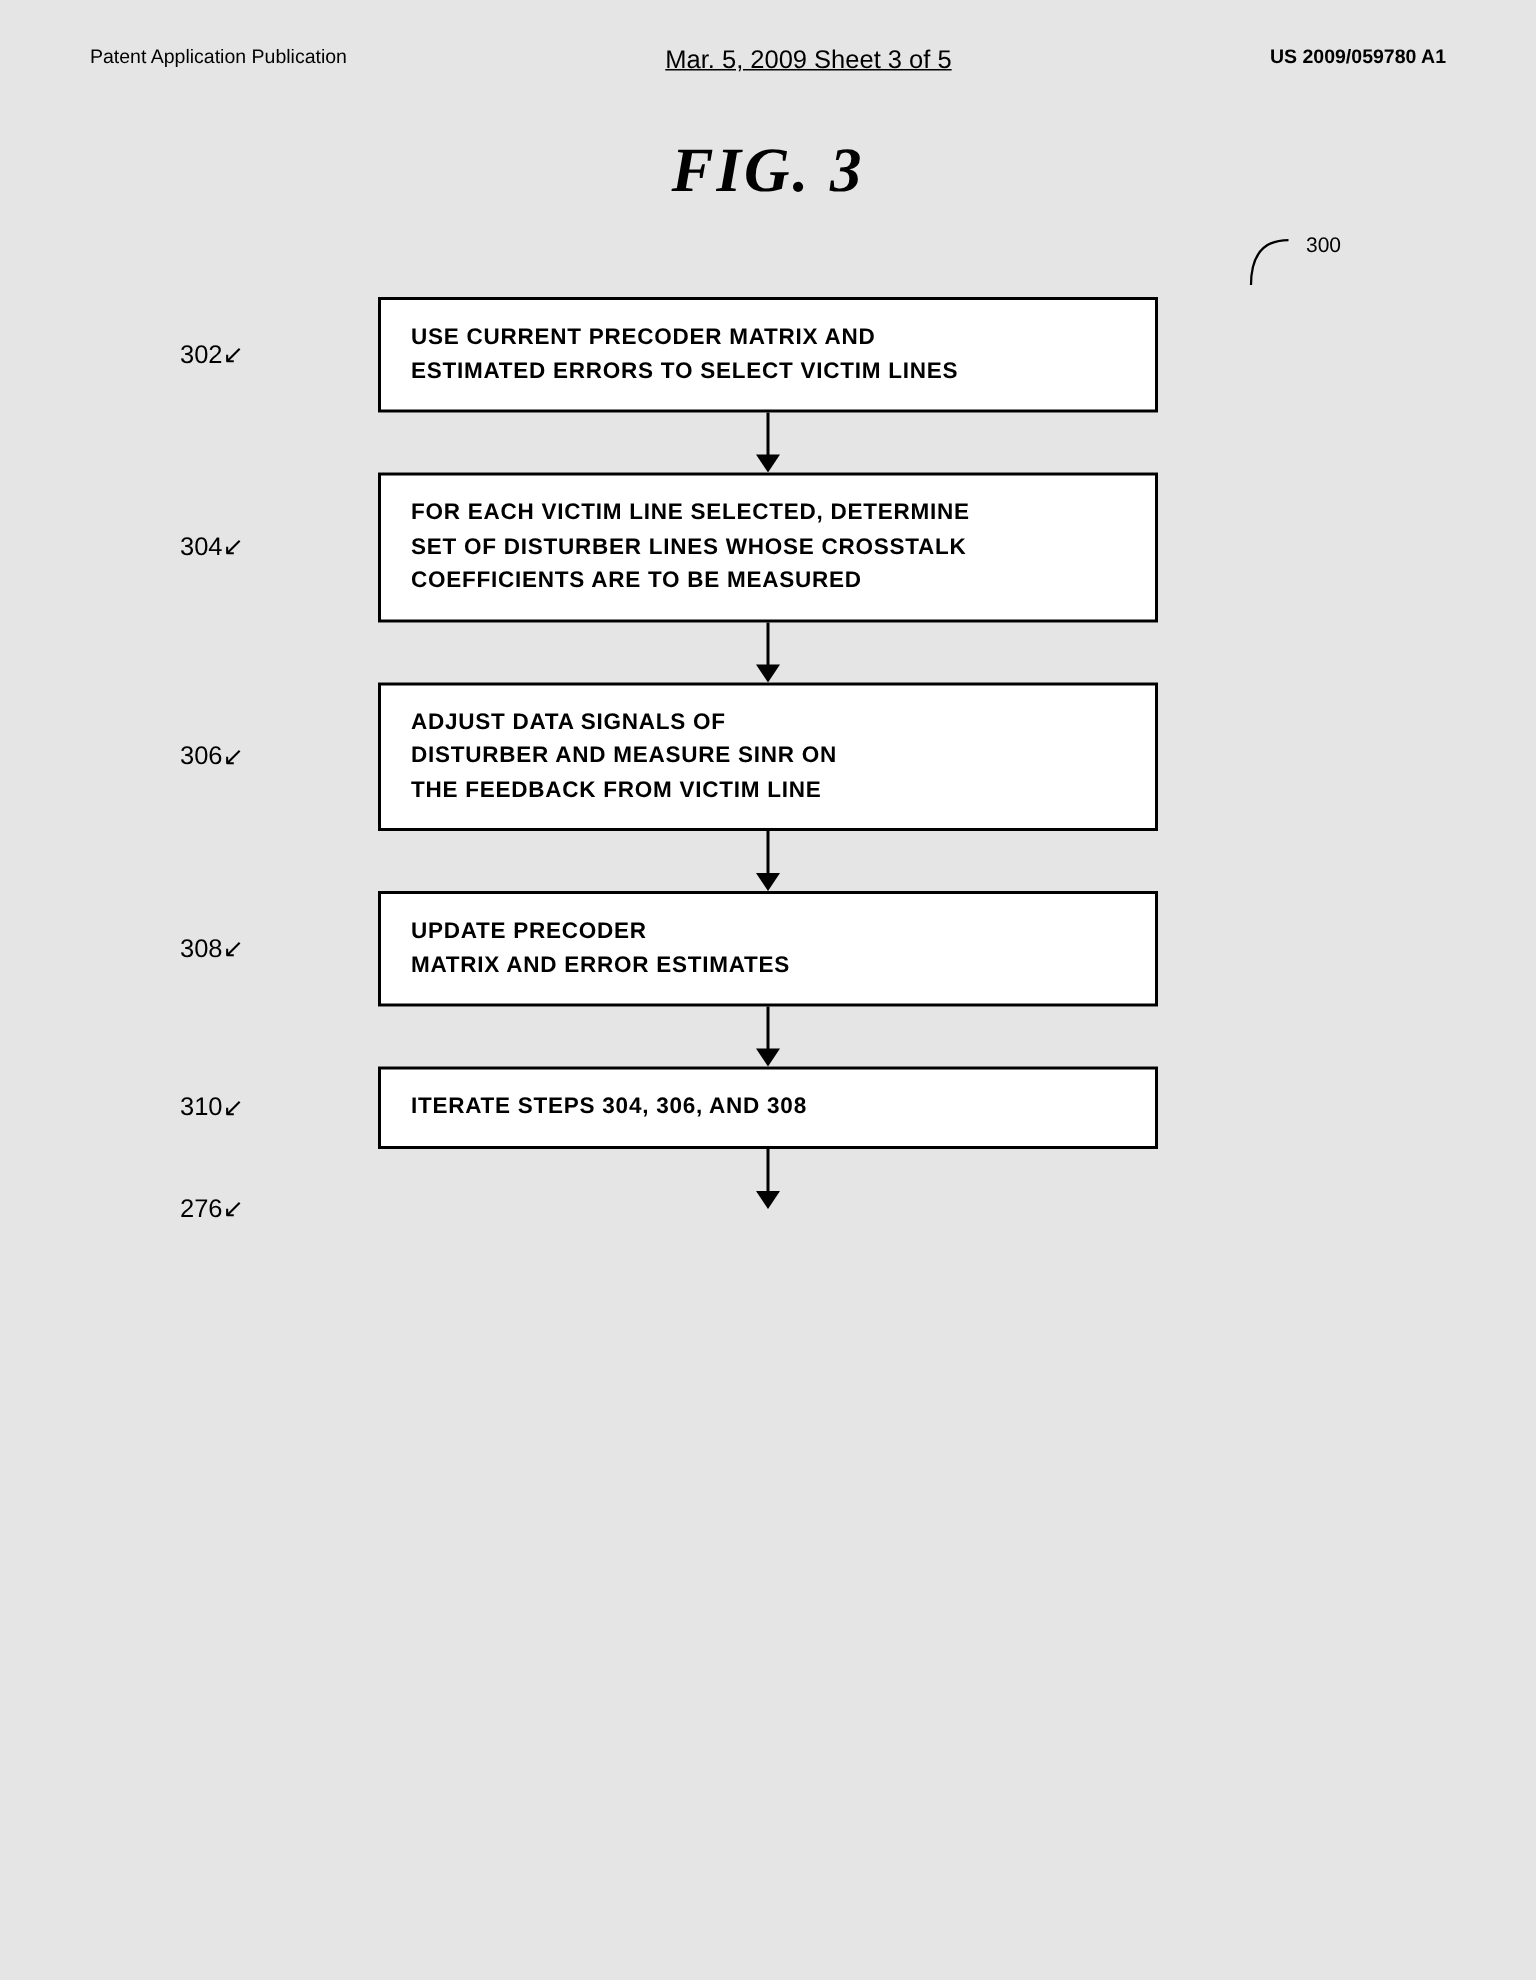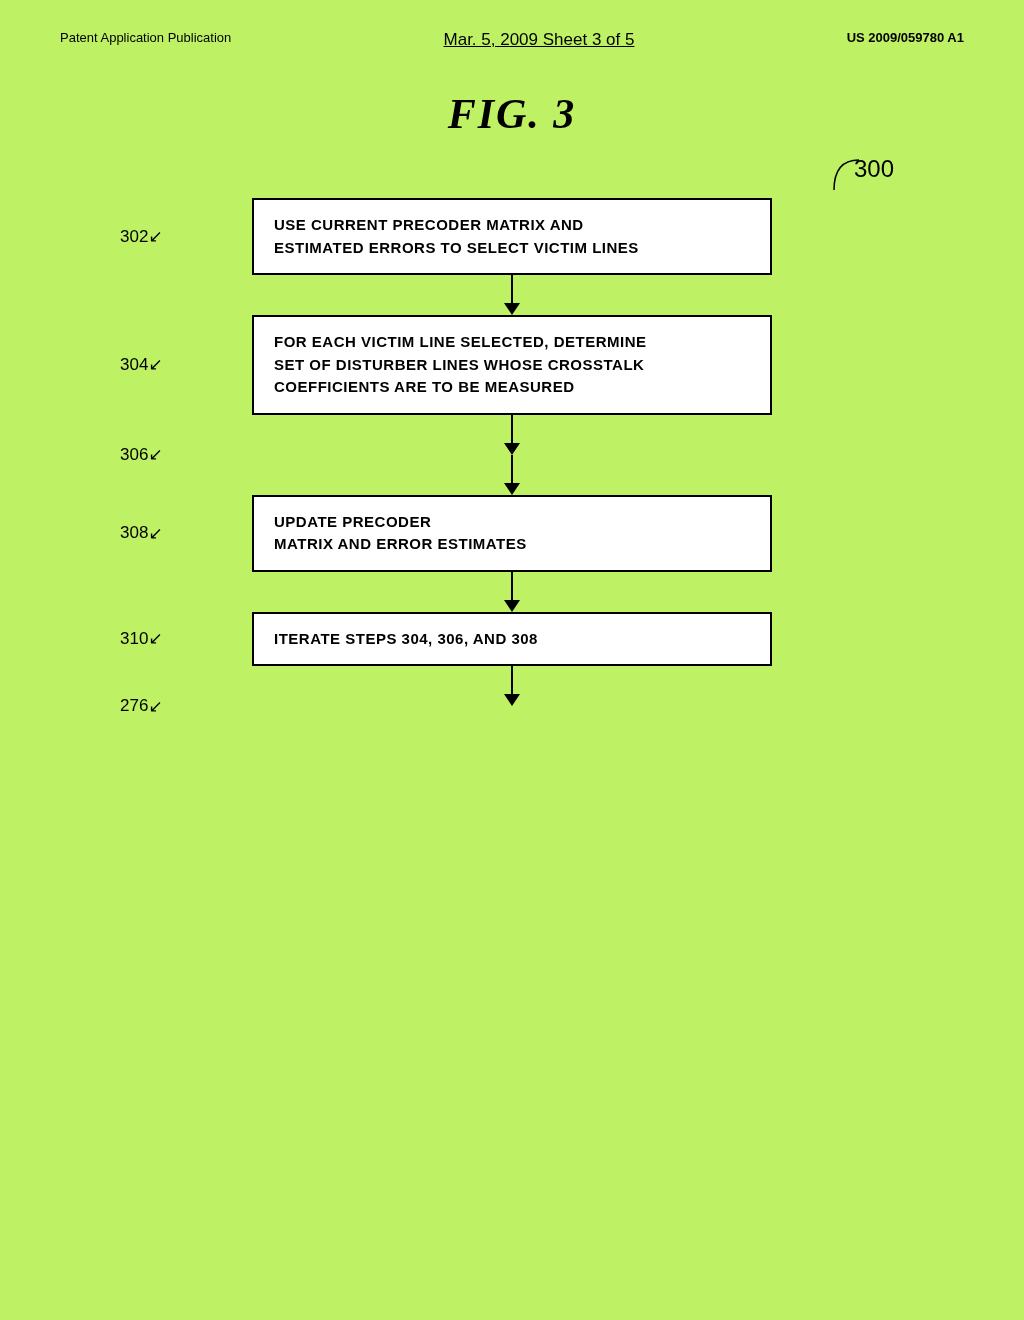--- a/index.html
+++ b/index.html
@@ -13,21 +13,21 @@
       font-family: 'Times New Roman', Times, serif;
       width: 1024px;
       min-height: 1320px;
       position: relative;
       overflow-x: hidden;
     }
 
     .page {
       width: 1024px;
       min-height: 1320px;
-      background: #bef264;
+      background: #e5e5e5;
       position: relative;
       padding: 30px 60px;
     }
 
     .header {
       display: flex;
       justify-content: space-between;
       align-items: flex-start;
       margin-bottom: 40px;
       font-size: 14px;
@@ -159,21 +159,21 @@
 
   <div class="fig-title">
     <span>FIG.  3</span>
   </div>
 
   <div class="figure-number-ref">
     <svg width="70" height="40" viewBox="0 0 70 40">
       <path d="M 10 35 Q 10 5 35 5" stroke="black" stroke-width="1.5" fill="none"></path>
       <line x1="35" y1="5" x2="35" y2="5"></line>
     </svg>
-    <span style="position:absolute; top:0; right:0; font-size:24px; font-family:Arial,sans-serif;">300</span>
+    <span style="position:absolute; top:0; right:0; font-size:14px; font-family:Arial,sans-serif;">300</span>
   </div>
 
   <div class="flowchart">
 
     <div class="flow-step">
       <div class="step-label">
         <span class="step-number">302</span>
         <span class="tick"> ↙</span>
       </div>
       <div class="step-box">
@@ -196,20 +196,25 @@
       </div>
     </div>
 
     <div class="arrow-down"></div>
 
     <div class="flow-step">
       <div class="step-label">
         <span class="step-number">306</span>
         <span class="tick"> ↙</span>
       </div>
+      <div class="step-box">
+        <span style="white-space:pre-line;">ADJUST DATA SIGNALS OF
+DISTURBER AND MEASURE SINR ON
+THE FEEDBACK FROM VICTIM LINE</span>
+      </div>
     </div>
 
     <div class="arrow-down"></div>
 
     <div class="flow-step">
       <div class="step-label">
         <span class="step-number">308</span>
         <span class="tick"> ↙</span>
       </div>
       <div class="step-box">

